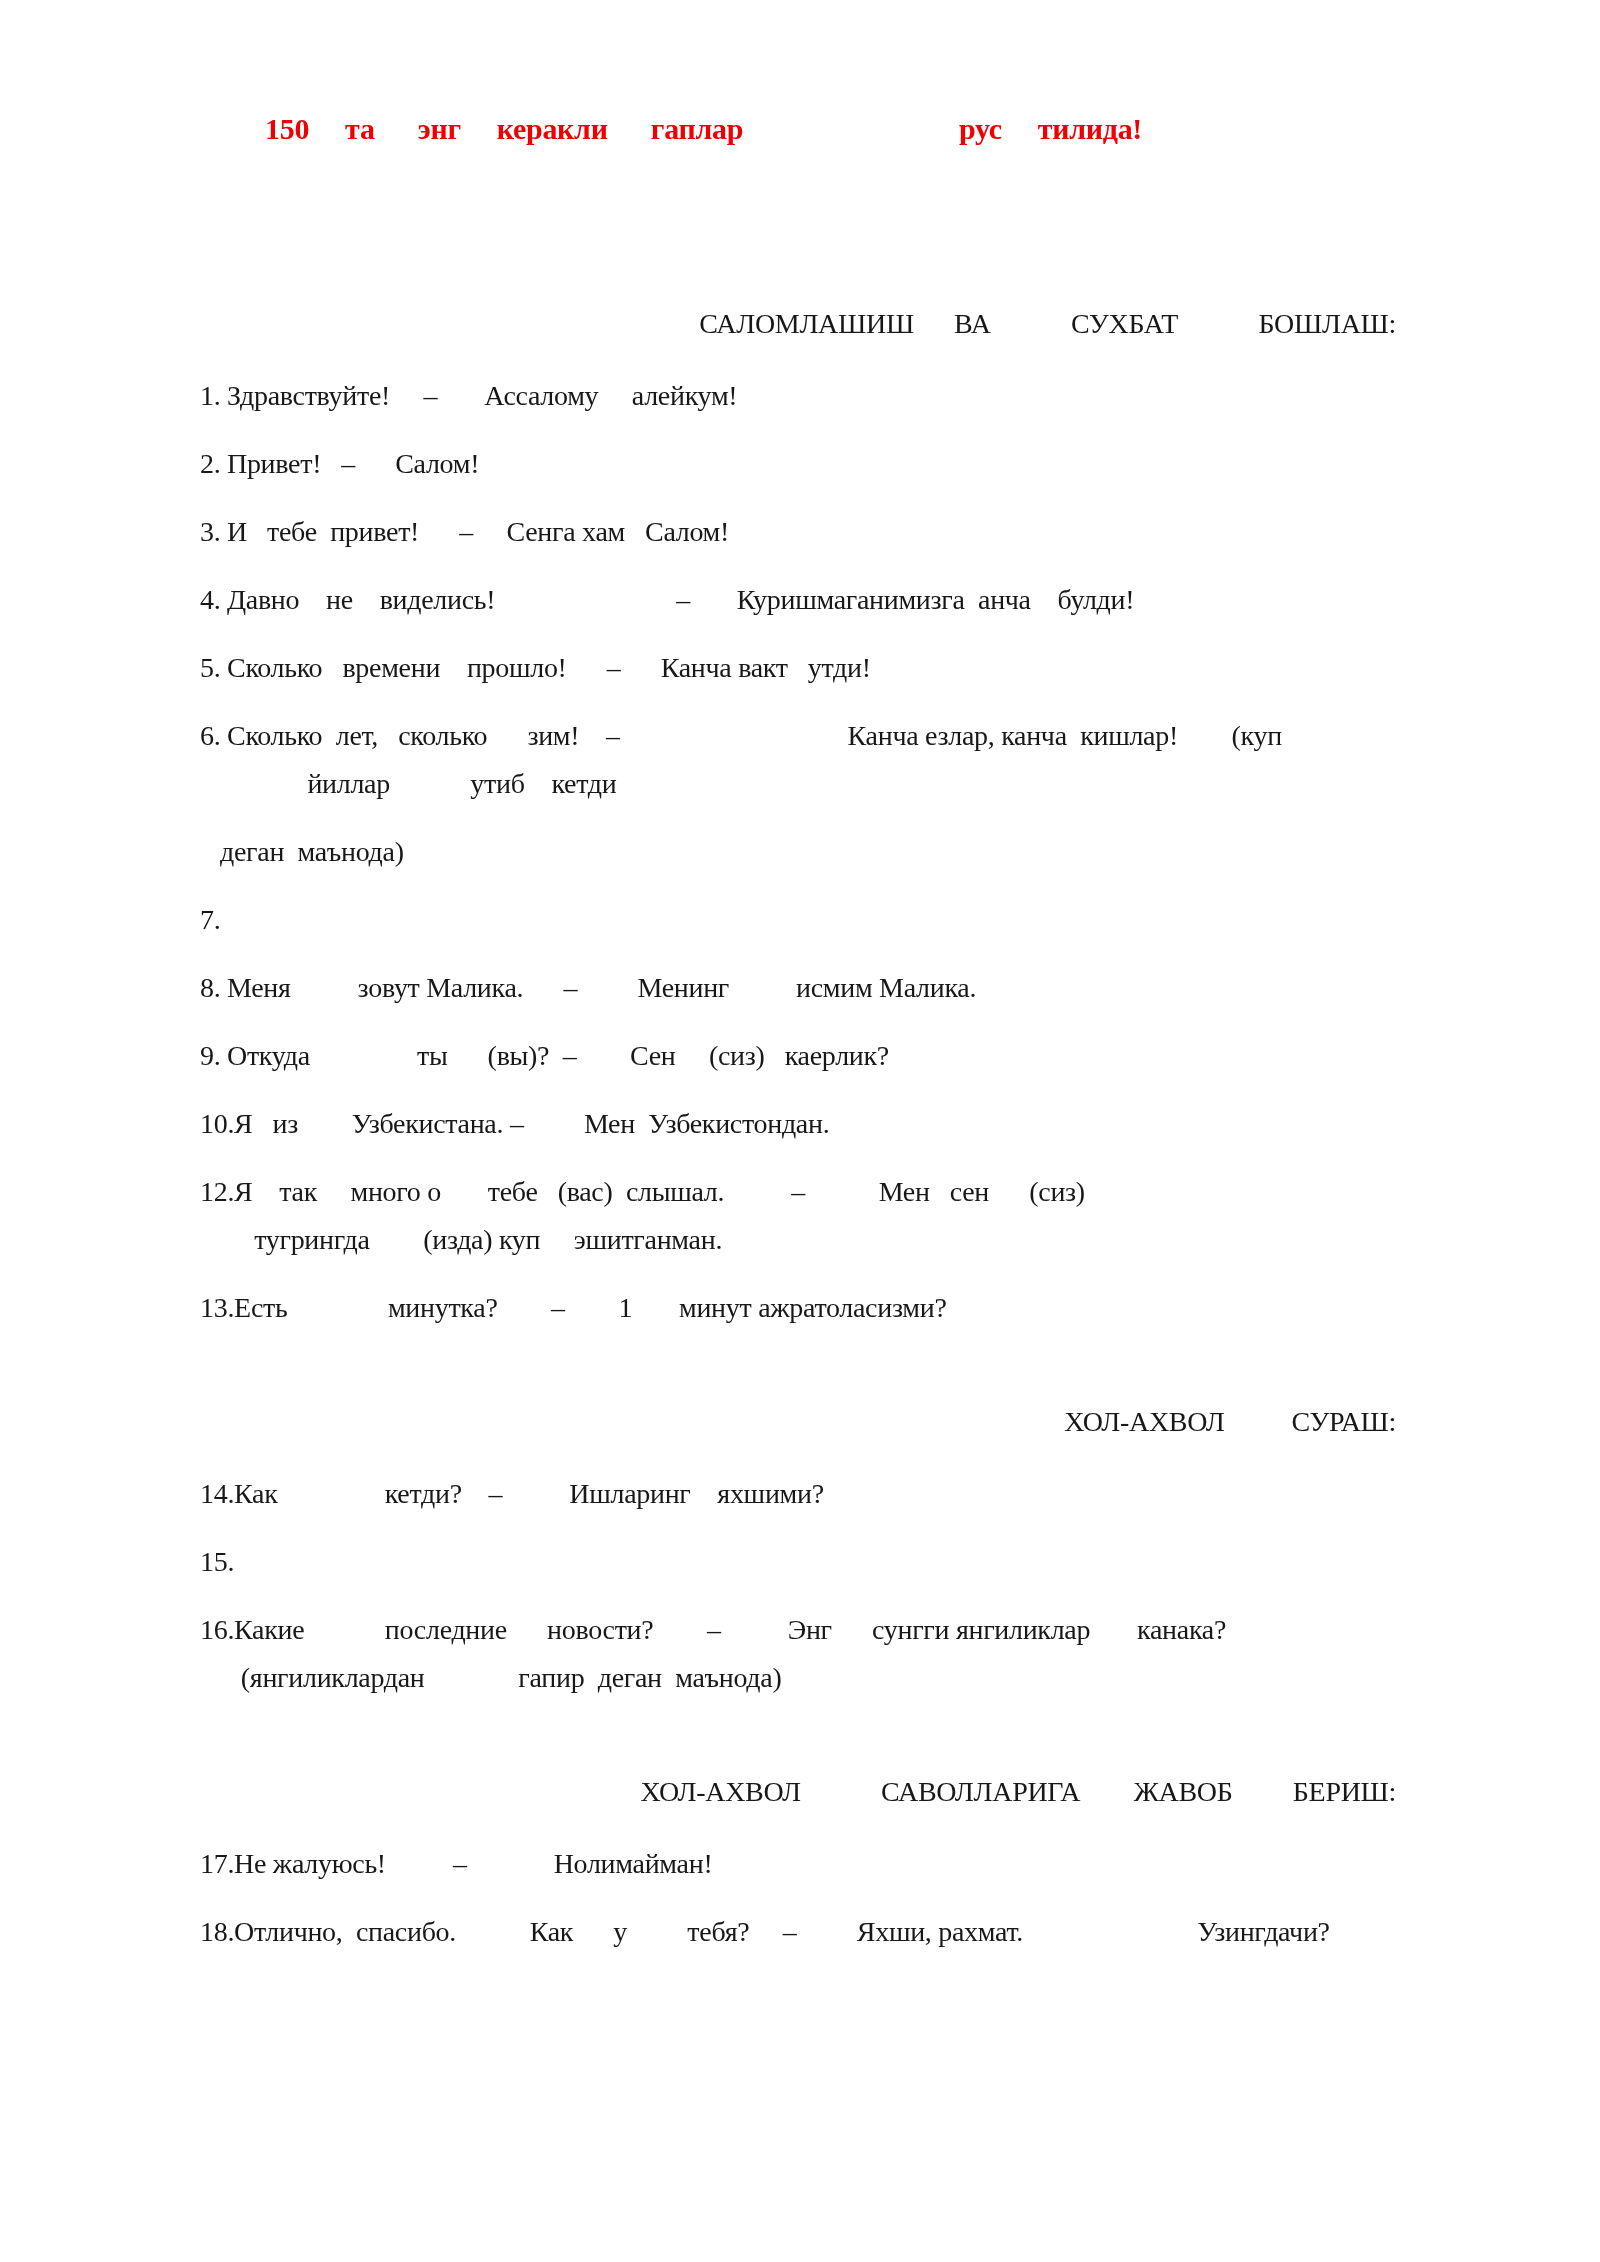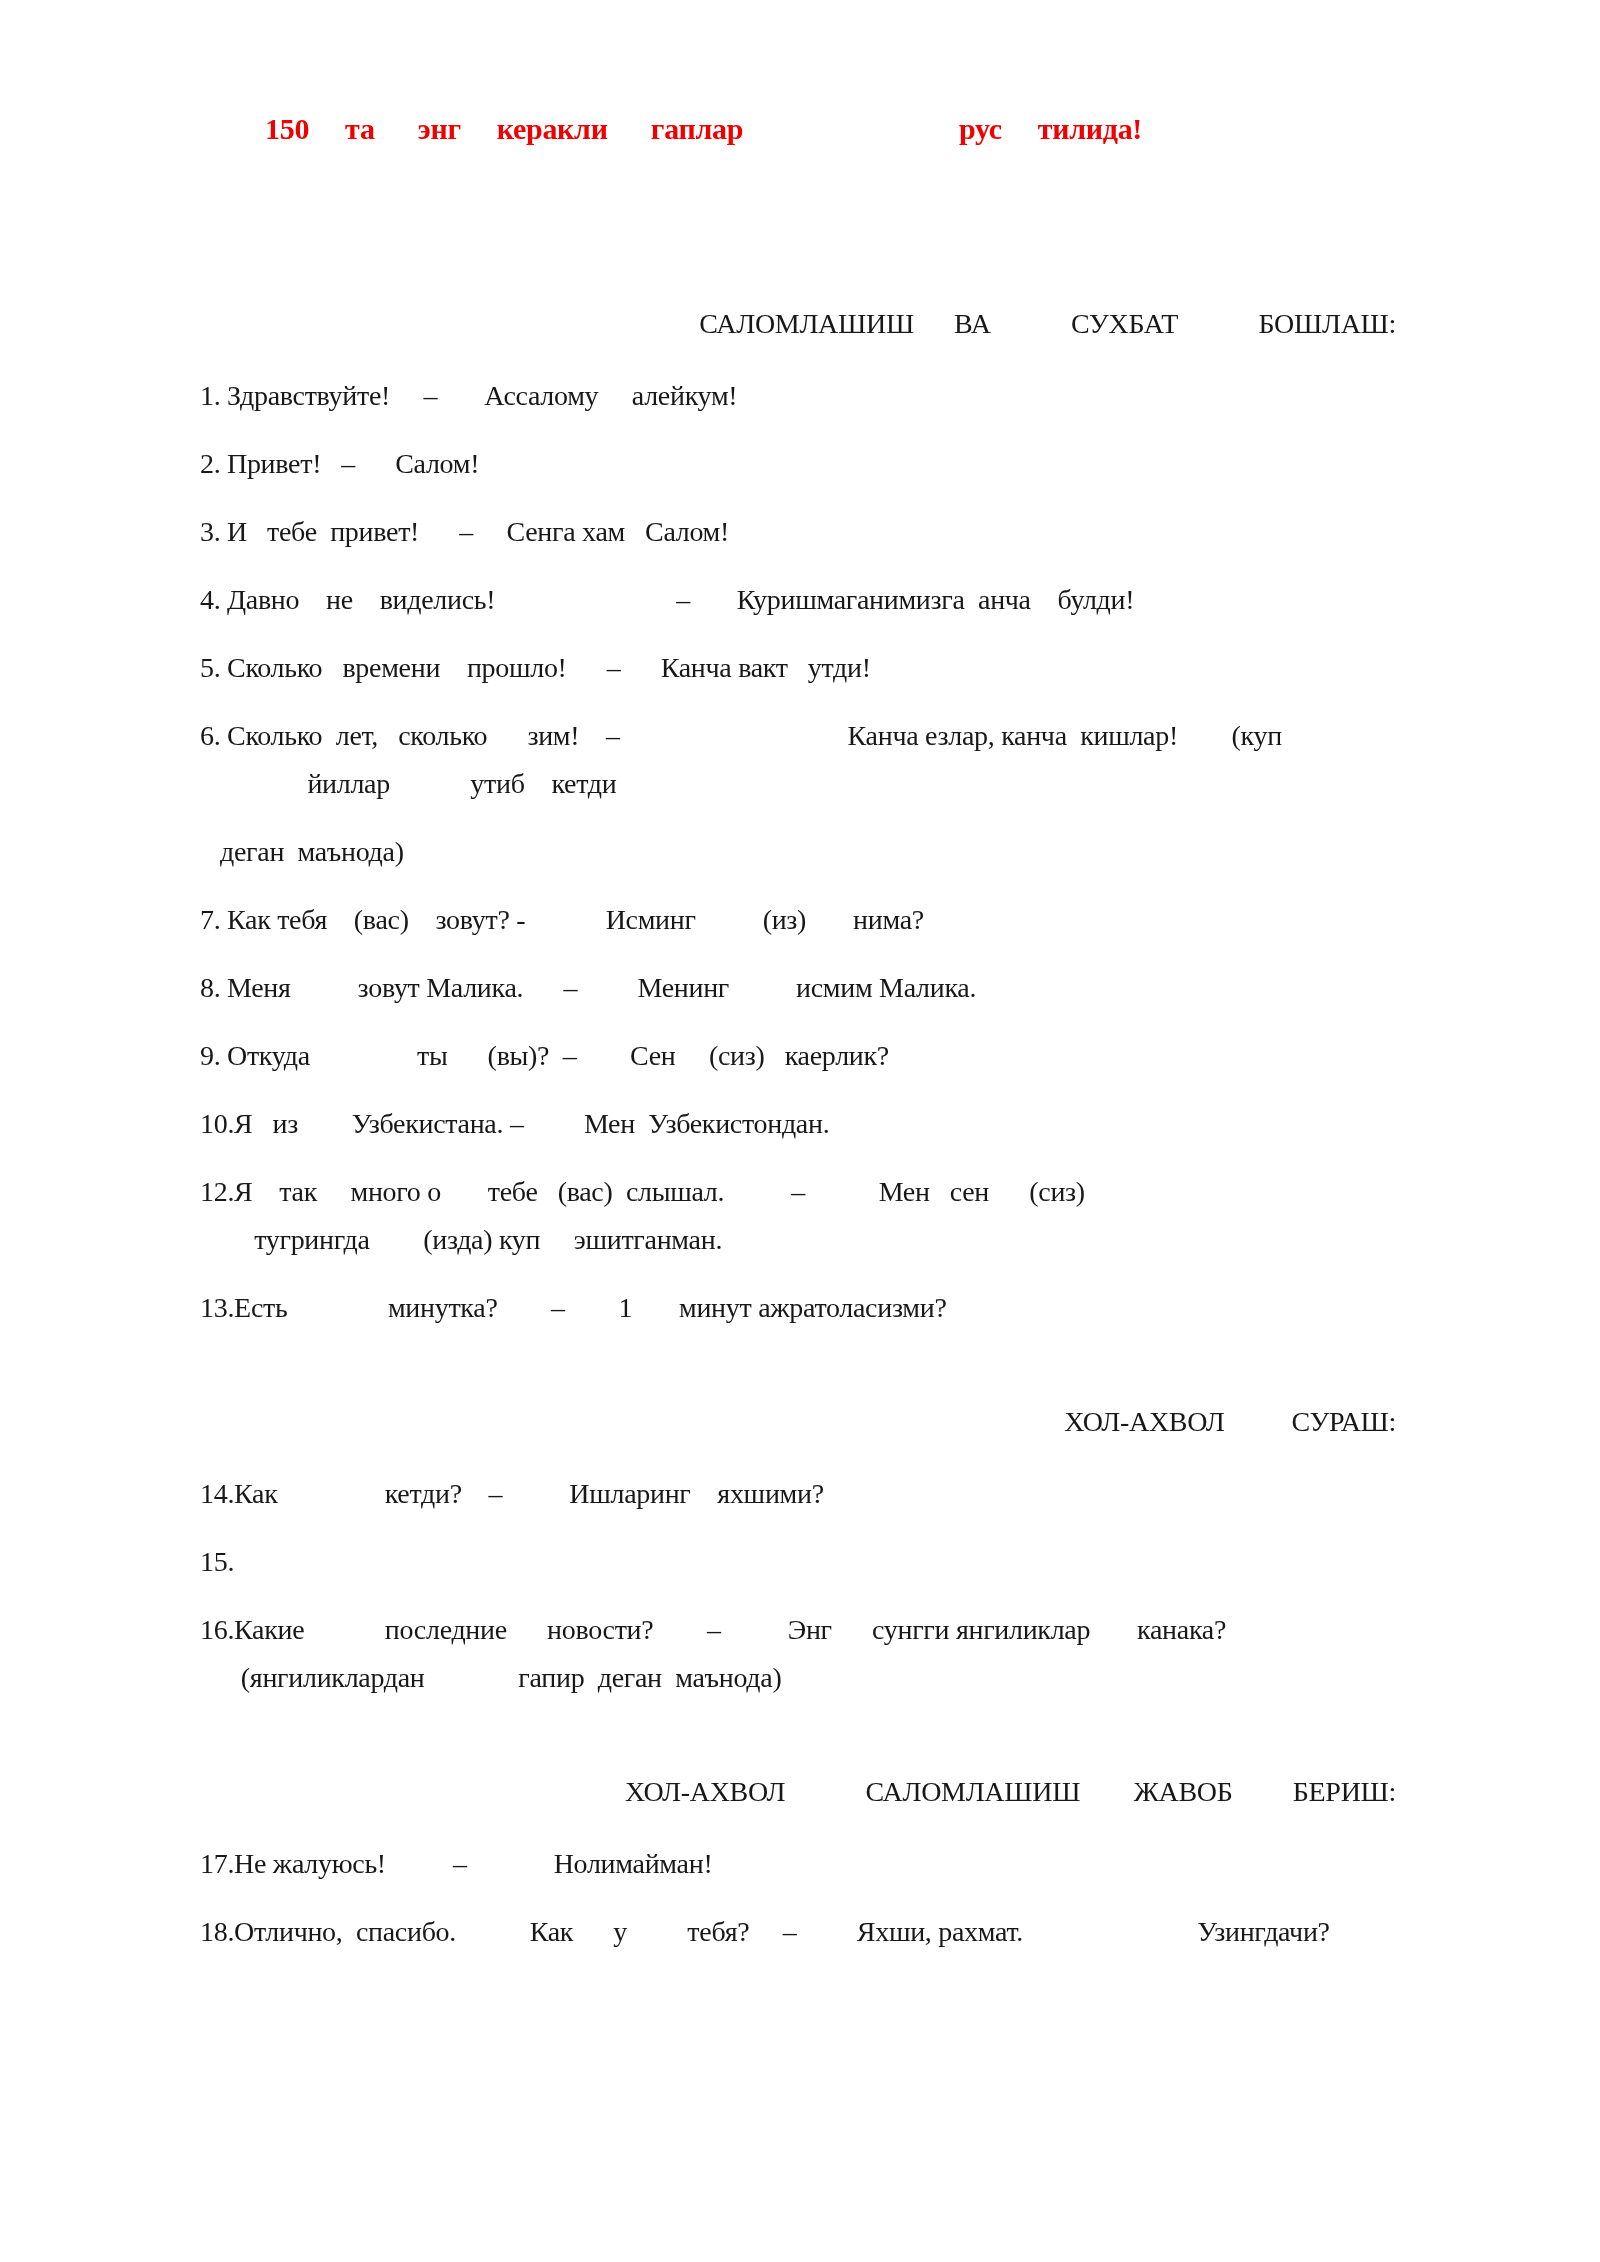--- a/index.html
+++ b/index.html
@@ -83,21 +83,20 @@
   <div class="item">
     <span class="num">6.</span>
     <span class="text">Сколько  лет,   сколько      зим!    –                                  Канча езлар, канча  кишлар!        (куп
             йиллар            утиб    кетди</span>
   </div>
 
   <div class="plain">деган  маънода)</div>
 
   <div class="item">
     <span class="num">7.</span>
-    <span class="text">Как тебя    (вас)    зовут? -            Исминг          (из)       нима?</span>
   </div>
 
   <div class="item">
     <span class="num">8.</span>
     <span class="text">Меня          зовут Малика.      –         Менинг          исмим Малика.</span>
   </div>
 
   <div class="item">
     <span class="num">9.</span>
     <span class="text">Откуда                ты      (вы)?  –        Сен     (сиз)   каерлик?</span>
@@ -136,21 +135,21 @@
 
   <div class="item">
     <span class="num">16.</span>
     <span class="text">Какие            последние      новости?        –          Энг      сунгги янгиликлар       канака?
  (янгиликлардан              гапир  деган  маънода)</span>
   </div>
 </div>
   </section>
 
   <section class="section">
-    <h2 class="section-heading">ХОЛ-АХВОЛ            САЛОМЛАШИШ        ЖАВОБ         БЕРИШ:</h2>
+    <h2 class="section-heading">ХОЛ-АХВОЛ            САВОЛЛАРИГА        ЖАВОБ         БЕРИШ:</h2>
     <div class="items">
   <div class="item">
     <span class="num">17.</span>
     <span class="text">Не жалуюсь!          –             Нолимайман!</span>
   </div>
 
   <div class="item">
     <span class="num">18.</span>
     <span class="text">Отлично,  спасибо.           Как      у         тебя?     –         Яхши, рахмат.                          Узингдачи?</span>
   </div>

